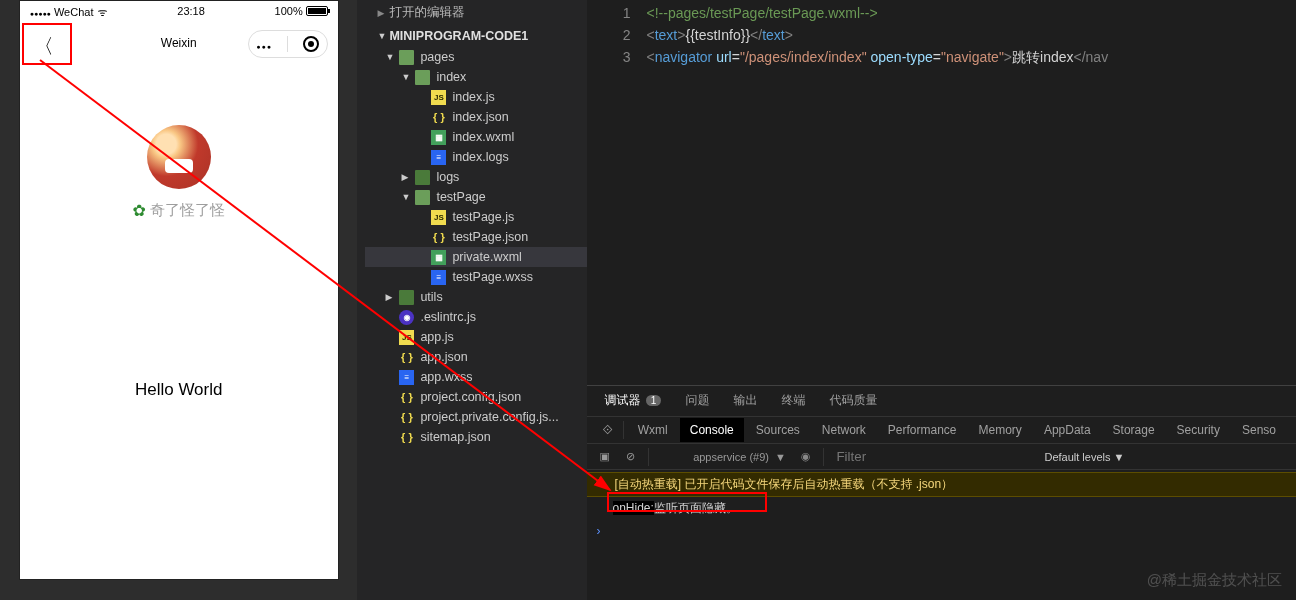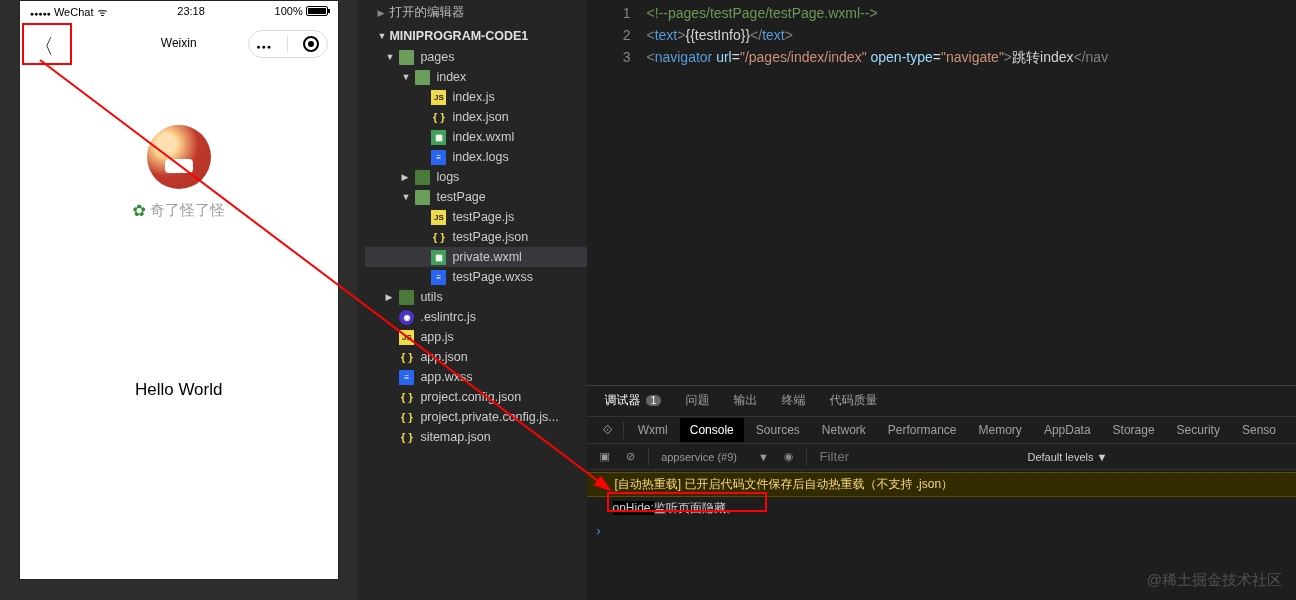--- a/index.html
+++ b/index.html
@@ -74,21 +74,21 @@
 .dtab { cursor: pointer; padding: 6px 4px; }
 .dtab.act { color: #fff; }
 .dcount { background: #666; color: #fff; border-radius: 8px; padding: 0 5px; font-size: 10px; margin-left: 2px; }
 .dev-tabs { height: 28px; display: flex; align-items: center; gap: 2px; padding: 0 10px; border-top: 1px solid #333; border-bottom: 1px solid #333; color: #a0a0a0; }
 .dvtab { padding: 5px 10px; cursor: pointer; font-size: 12px; }
 .dvtab.act { background: #000; color: #fff; }
 .dv-sep { width: 1px; height: 18px; background: #333; margin: 0 2px; }
 .dv-ico { padding: 0 6px; cursor: pointer; font-size: 13px; color: #999; }
 .console-bar { height: 26px; display: flex; align-items: center; gap: 6px; padding: 0 8px; border-bottom: 1px solid #333; color: #999; font-size: 11px; }
 .cb-ico { padding: 0 5px; cursor: pointer; }
-.cb-sel { display: flex; align-items: center; gap: 21px; padding: 2px 4px; cursor: pointer; }
+.cb-sel { display: flex; align-items: center; gap: 6px; padding: 2px 4px; cursor: pointer; margin-left: 32px; }
 .cb-eye { padding: 0 5px; color: #888; }
 .cb-filter { flex: 0 0 200px; background: transparent; border: none; color: #ccc; outline: none; padding: 2px 4px; }
 .cb-levels { color: #ccc; padding: 0 6px; cursor: pointer; }
 .console-body { flex: 1; padding: 2px 0; font-family: Consolas, monospace; font-size: 12px; }
 .log-row { display: flex; align-items: flex-start; padding: 3px 10px; gap: 6px; }
 .log-warn { background: #332b00; color: #f5d77b; border-top: 1px solid #5c4d00; border-bottom: 1px solid #5c4d00; }
 .warn-tri { color: #f0c040; }
 .log-info { color: #d4d4d4; padding-left: 26px; }
 .log-info .hl { background: #000; }
 .red-box2 { position: absolute; border: 2px solid red; pointer-events: none; }

